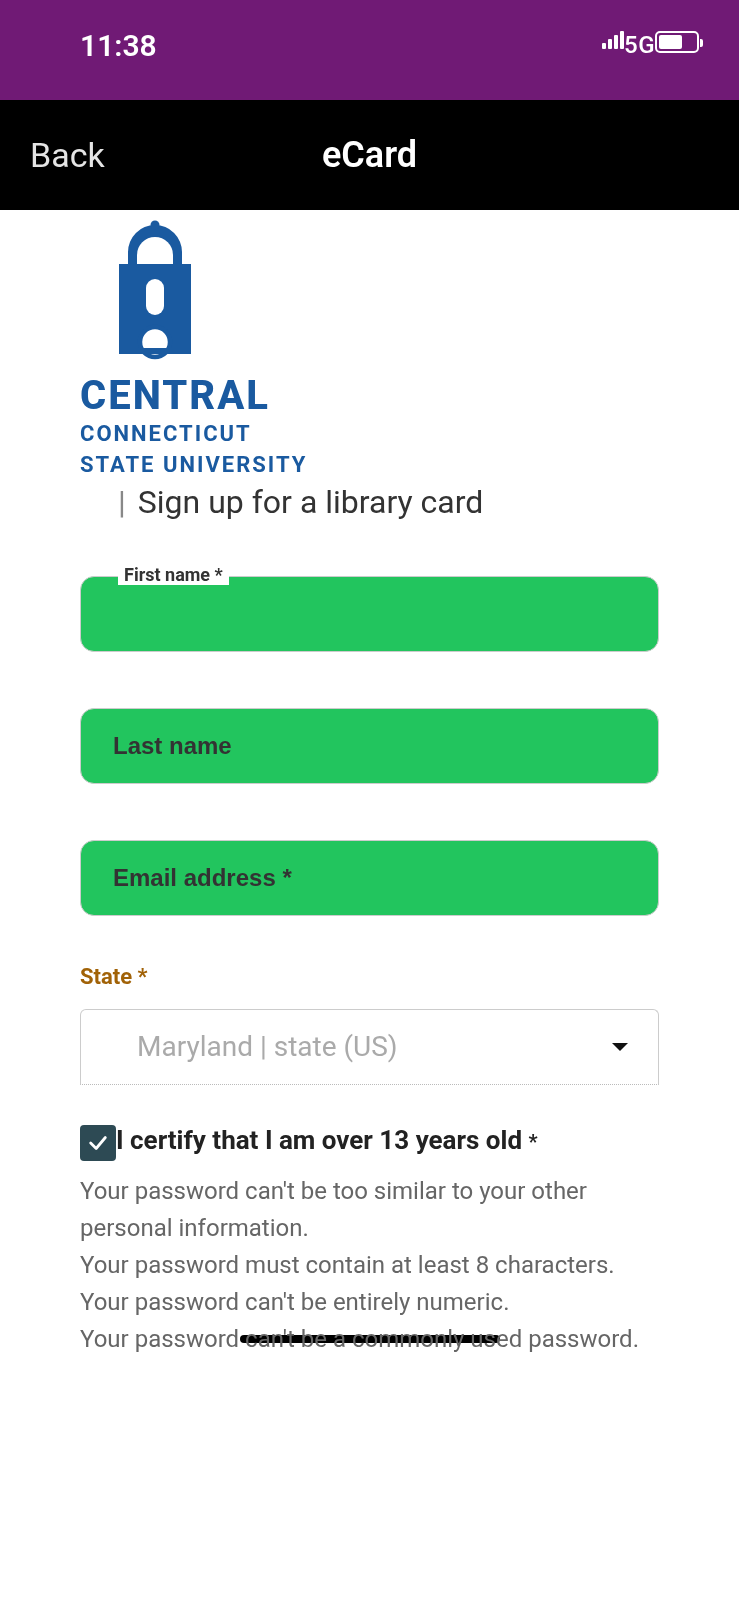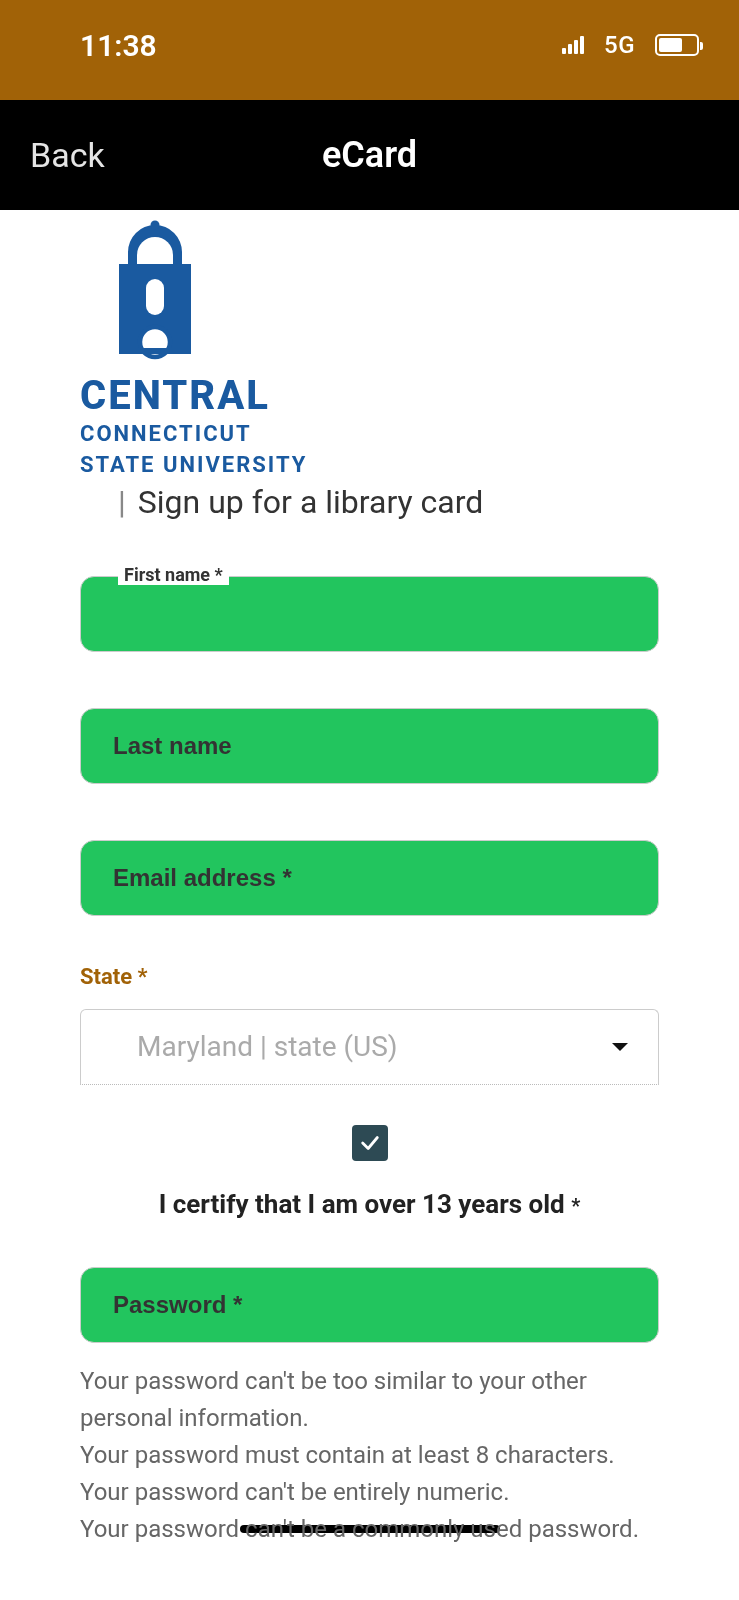--- a/index.html
+++ b/index.html
@@ -4,36 +4,36 @@
 <style>
   * { box-sizing: border-box; margin: 0; padding: 0; }
   body {
     width: 739px;
     height: 1600px;
     font-family: -apple-system, BlinkMacSystemFont, "Segoe UI", Roboto, sans-serif;
     background: #fff;
     overflow: hidden;
   }
   .status-bar {
-    background: #a16207;
+    background: #701a75;
     height: 100px;
     display: flex;
     justify-content: space-between;
     align-items: center;
     padding: 0 40px 10px 80px;
     color: #fff;
   }
   .status-time {
     font-size: 30px;
     font-weight: 600;
   }
   .status-right {
     display: flex;
-    align-items: center;
-    gap: 20px;
+    align-items: flex-start;
+    gap: 0;
   }
   .signal-icon { display: inline-flex; align-items: flex-end; gap: 2px; height: 18px; }
   .signal-icon span { width: 4px; background: #fff; border-radius: 1px; }
   .signal-icon span:nth-child(1){height:6px;}
   .signal-icon span:nth-child(2){height:10px;}
   .signal-icon span:nth-child(3){height:14px;}
   .signal-icon span:nth-child(4){height:18px;}
   .net-label { font-size: 24px; font-weight: 500; letter-spacing: 0.5px; }
   .battery {
     width: 44px; height: 22px;
@@ -155,24 +155,22 @@
   }
   .caret {
     width: 0; height: 0;
     border-left: 8px solid transparent;
     border-right: 8px solid transparent;
     border-top: 8px solid #111;
   }
 
   .certify-row {
     display: flex;
-    align-items: center;
-    gap: 28px;
+    align-items: flex-start;
     margin: 32px 0 48px 0;
-    flex-direction: column;
   }
   .checkbox {
     width: 36px; height: 36px;
     background: #2d4a54;
     border-radius: 4px;
     display: flex;
     align-items: center;
     justify-content: center;
     color: #fff;
     flex-shrink: 0;
@@ -274,23 +272,20 @@
       <div class="checkbox">
         <svg width="22" height="22" viewBox="0 0 24 24">
           <path d="M4 12 L10 18 L20 6" stroke="#fff" stroke-width="3" fill="none" stroke-linecap="round" stroke-linejoin="round"></path>
         </svg>
       </div>
       <div class="certify-text">
         <span>I certify that I am over 13 years old </span><span class="ast">*</span>
       </div>
     </div>
 
-    <div class="field-wrap">
-      <input class="input" type="password" placeholder="Password *" style="">
-    </div>
 
     <div class="pw-hints">
       <div>Your password can't be too similar to your other personal information.</div>
       <div>Your password must contain at least 8 characters.</div>
       <div>Your password can't be entirely numeric.</div>
       <div>Your password can't be a commonly used password.</div>
     </div>
   </div>
 </div>
 

